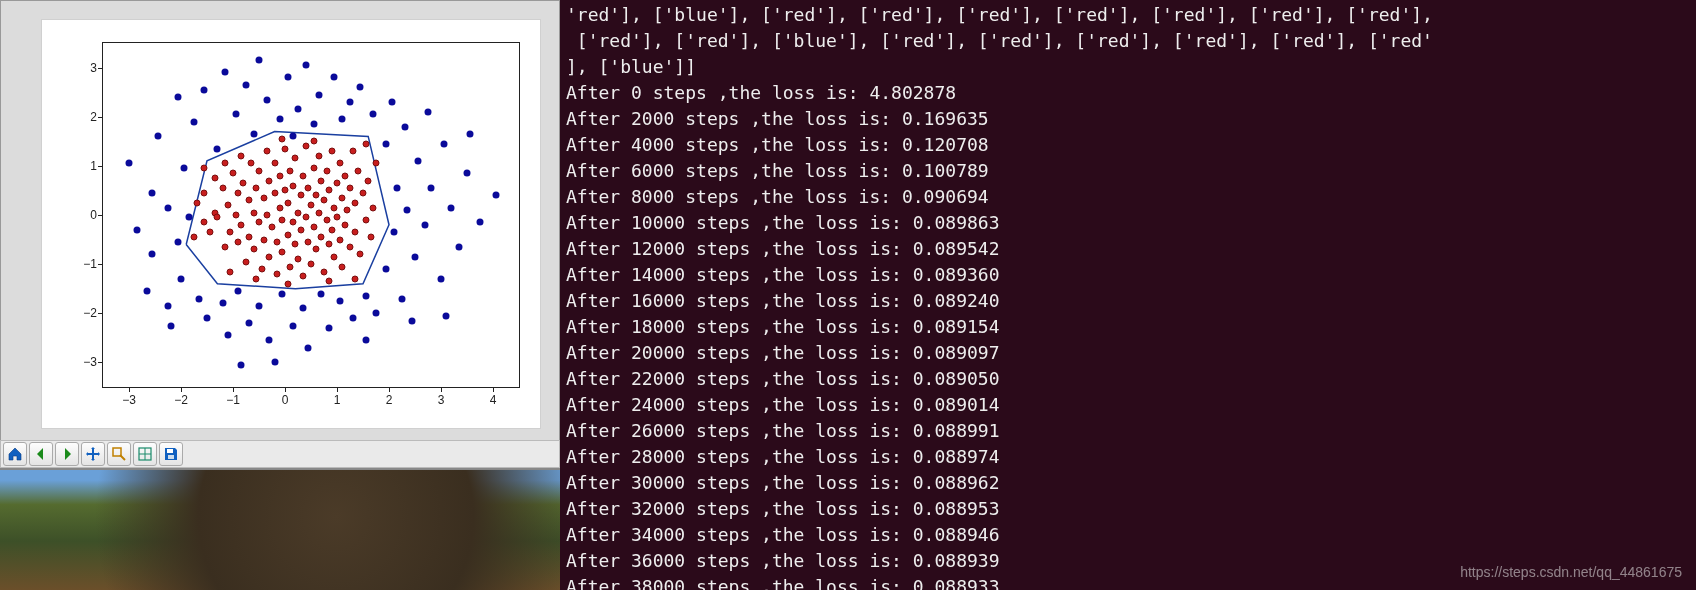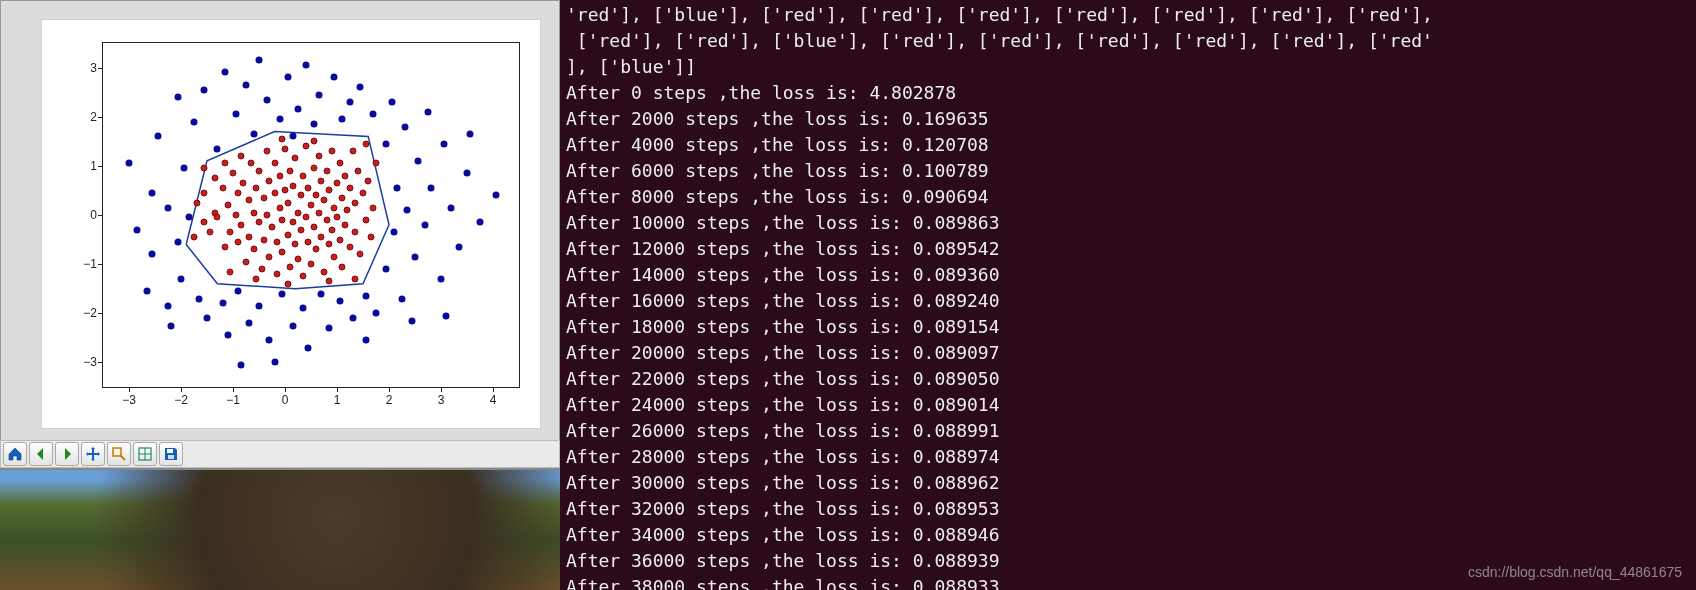--- a/index.html
+++ b/index.html
@@ -409,13 +409,13 @@
 After 24000 steps ,the loss is: 0.089014
 After 26000 steps ,the loss is: 0.088991
 After 28000 steps ,the loss is: 0.088974
 After 30000 steps ,the loss is: 0.088962
 After 32000 steps ,the loss is: 0.088953
 After 34000 steps ,the loss is: 0.088946
 After 36000 steps ,the loss is: 0.088939
 After 38000 steps ,the loss is: 0.088933
 </div>
 
-<div class="watermark">csdn://blog.csdn.net/qq_44861675</div>
+<div class="watermark">https://steps.csdn.net/qq_44861675</div>
 
 </body></html>

